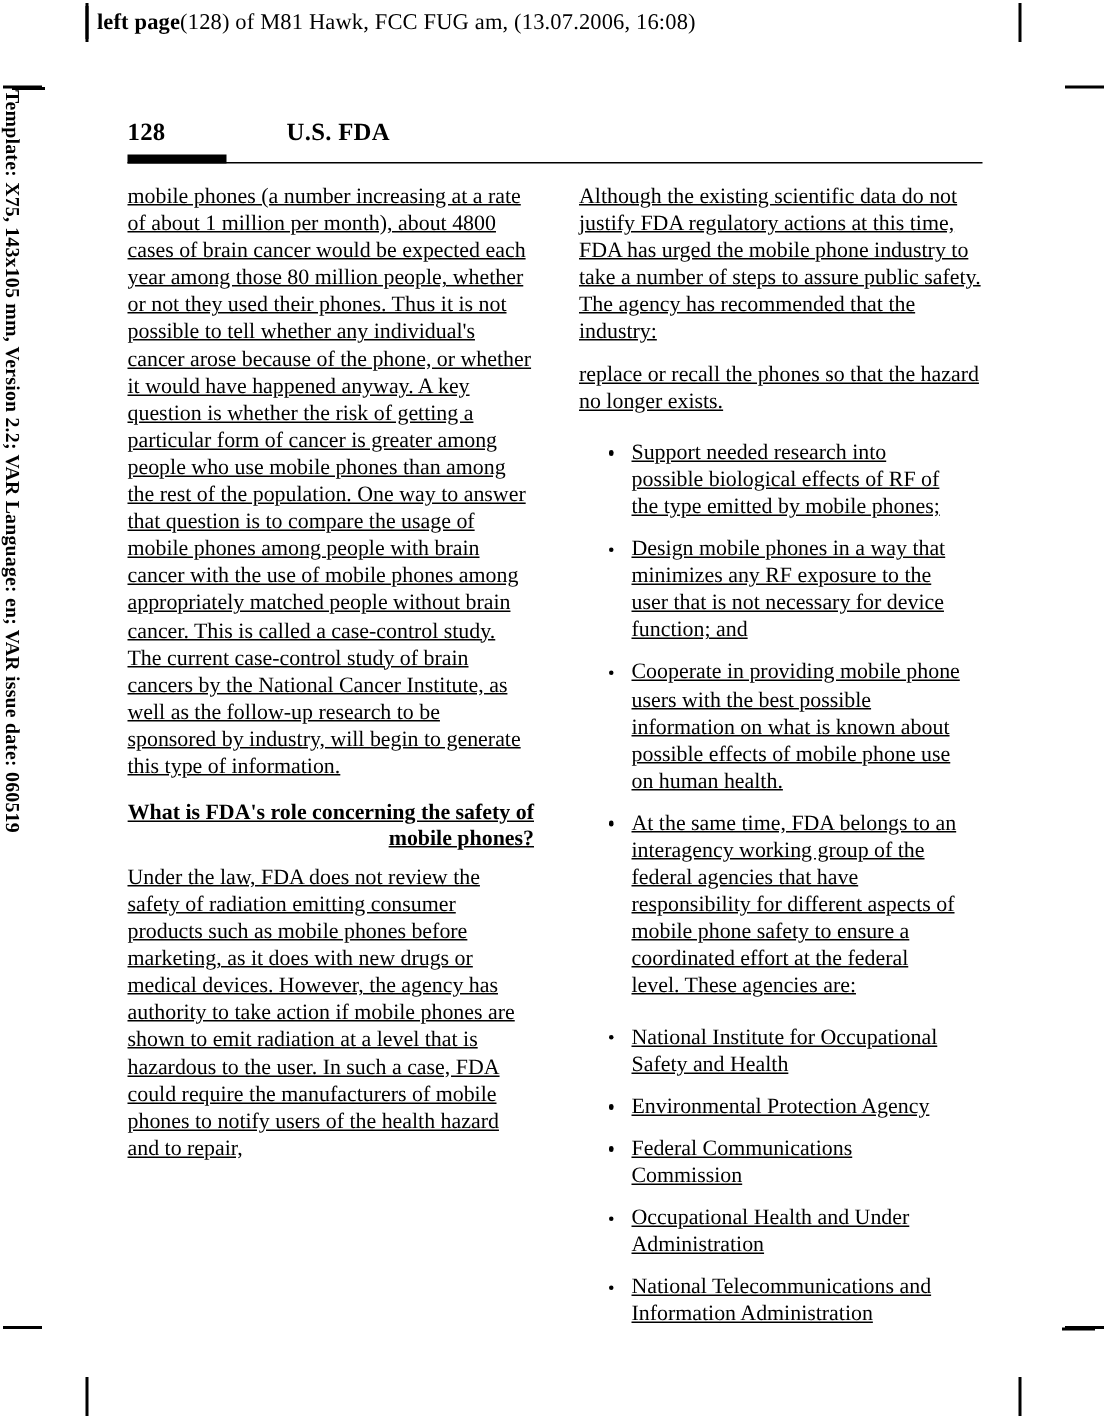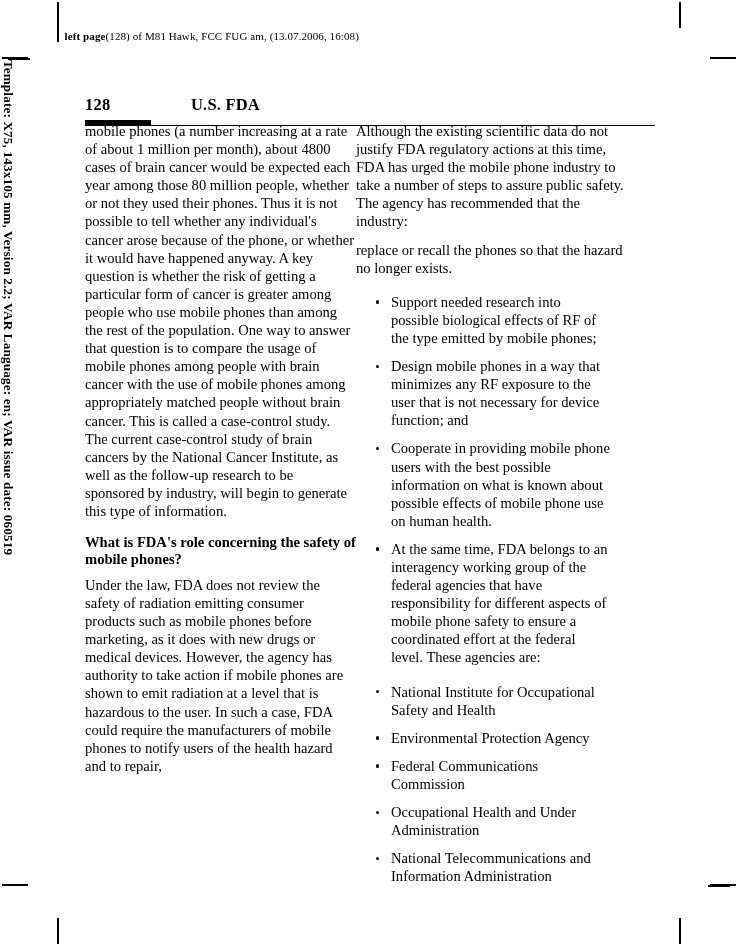--- a/index.html
+++ b/index.html
@@ -24,25 +24,25 @@
     position: absolute;
     background: #000000;
   }
   .crop-v { width: 1.6px; height: 26px; }
   .crop-h { width: 26px; height: 1.6px; }
 
   
   #top-slug {
     position: absolute;
     left: 57px;
-    top: 20px;
+    top: 4px;
     height: 22px;
     display: flex;
-    align-items: flex-end;
-    font-size: 11px;
+    align-items: center;
+    font-size: 15px;
     line-height: 1.1;
     white-space: nowrap;
     letter-spacing: 0.1px;
   }
   #top-slug .slug-rule {
     display: inline-block;
     width: 1.6px;
     align-self: stretch;
     background: #000000;
     margin-right: 6px;
@@ -84,21 +84,21 @@
     bottom: 58px;
     width: 22px;
     height: 1.6px;
     background: #000000;
   }
 
   
   #page-header {
     position: absolute;
     left: 85px;
-    top: 95px;
+    top: 78px;
     width: 570px;
   }
   #page-header .hdr-line {
     display: flex;
     align-items: baseline;
     font-weight: bold;
     font-size: 16.5px;
     letter-spacing: 0.2px;
   }
   #page-header .folio { width: 66px; }
@@ -125,35 +125,38 @@
     background: #000000;
   }
 
   
   #columns {
     position: absolute;
     left: 85px;
     top: 122px;
     width: 572px;
     display: flex;
+    gap: 30px;
+    text-decoration: underline;
   }
   .col { width: 271px; }
 
   .col p {
     margin: 0 0 10px 0;
     font-size: 14.6px;
     line-height: 18.1px;
     text-align: left;
     hyphens: manual;
   }
   .col p.heading {
     font-weight: bold;
     margin-top: 14px;
     margin-bottom: 7px;
     line-height: 17.4px;
+    text-align: right;
   }
   ul.bullets {
     margin: 16px;
     padding: 0;
     list-style: none;
   }
   ul.bullets li {
     position: relative;
     padding-left: 19px;
     margin-bottom: 10px;

